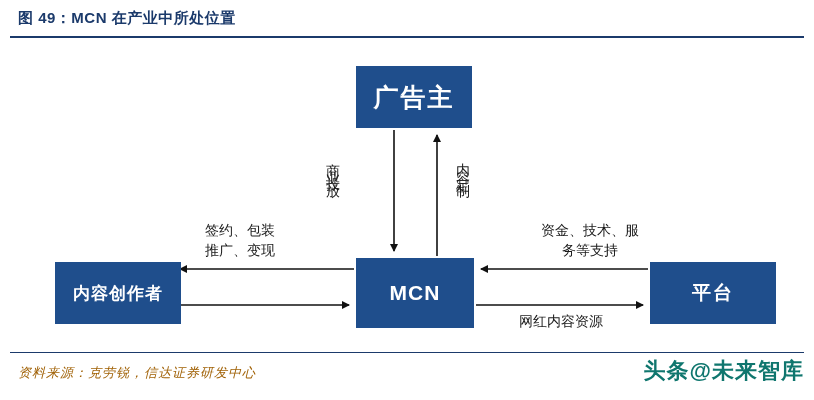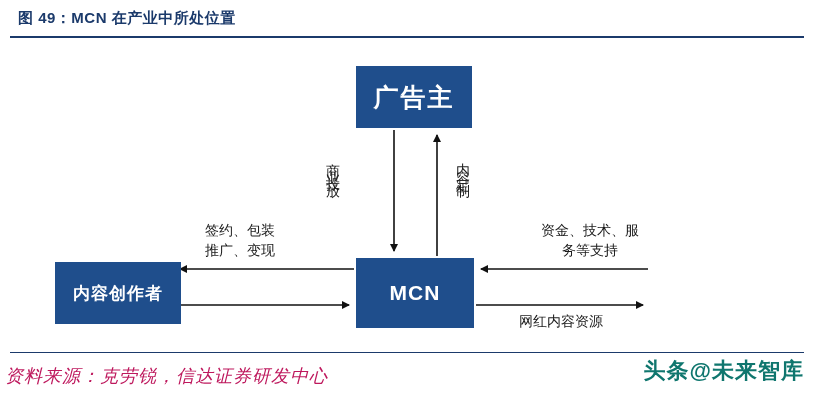--- a/index.html
+++ b/index.html
@@ -71,25 +71,25 @@
   .label-custom     { left: 453px; top: 152px; }
   .label-sign       { left: 205px; top: 221px; width: 118px; text-align: left; white-space: pre-line; }
   .label-production { left: 205px; top: 312px; width: 118px; text-align: center; }
   .label-support    { left: 528px; top: 221px; width: 124px; text-align: center; white-space: pre-line; }
   .label-resources  { left: 499px; top: 312px; width: 124px; text-align: center; }
 
   .arrows { position: absolute; left: 0; top: 0; }
 
   .source {
     position: absolute;
-    left: 5px;
+    left: 18px;
     top: 364px;
-    font-size: 18px;
+    font-size: 13px;
     font-style: italic;
-    color: #be185d;
+    color: #a16207;
     font-family: "Liberation Serif", "DejaVu Serif", serif;
     letter-spacing: 1px;
   }
 
   .watermark {
     position: absolute;
     right: 10px;
     top: 356px;
     font-size: 22px;
     font-weight: 600;
@@ -121,20 +121,21 @@
     <line x1="174" y1="305" x2="349" y2="305" stroke="#111111" stroke-width="1.6" marker-end="url(#ah)"></line>
 
     <line x1="648" y1="269" x2="481" y2="269" stroke="#111111" stroke-width="1.6" marker-end="url(#ah)"></line>
 
     <line x1="476" y1="305" x2="643" y2="305" stroke="#111111" stroke-width="1.6" marker-end="url(#ah)"></line>
   </svg>
 
   <div class="node node-advertiser">广告主</div>
   <div class="node node-mcn">MCN</div>
   <div class="node node-creator">内容创作者</div>
+  <div class="node node-platform">平台</div>
 
   <div class="edge-label v-label label-commercial">商业投放</div>
   <div class="edge-label v-label label-custom">内容定制</div>
   <div class="edge-label label-sign">签约、包装
 推广、变现</div>
   <div class="edge-label label-support">资金、技术、服
 务等支持</div>
   <div class="edge-label label-resources">网红内容资源</div>
 
   <div class="rule-bottom"></div>

